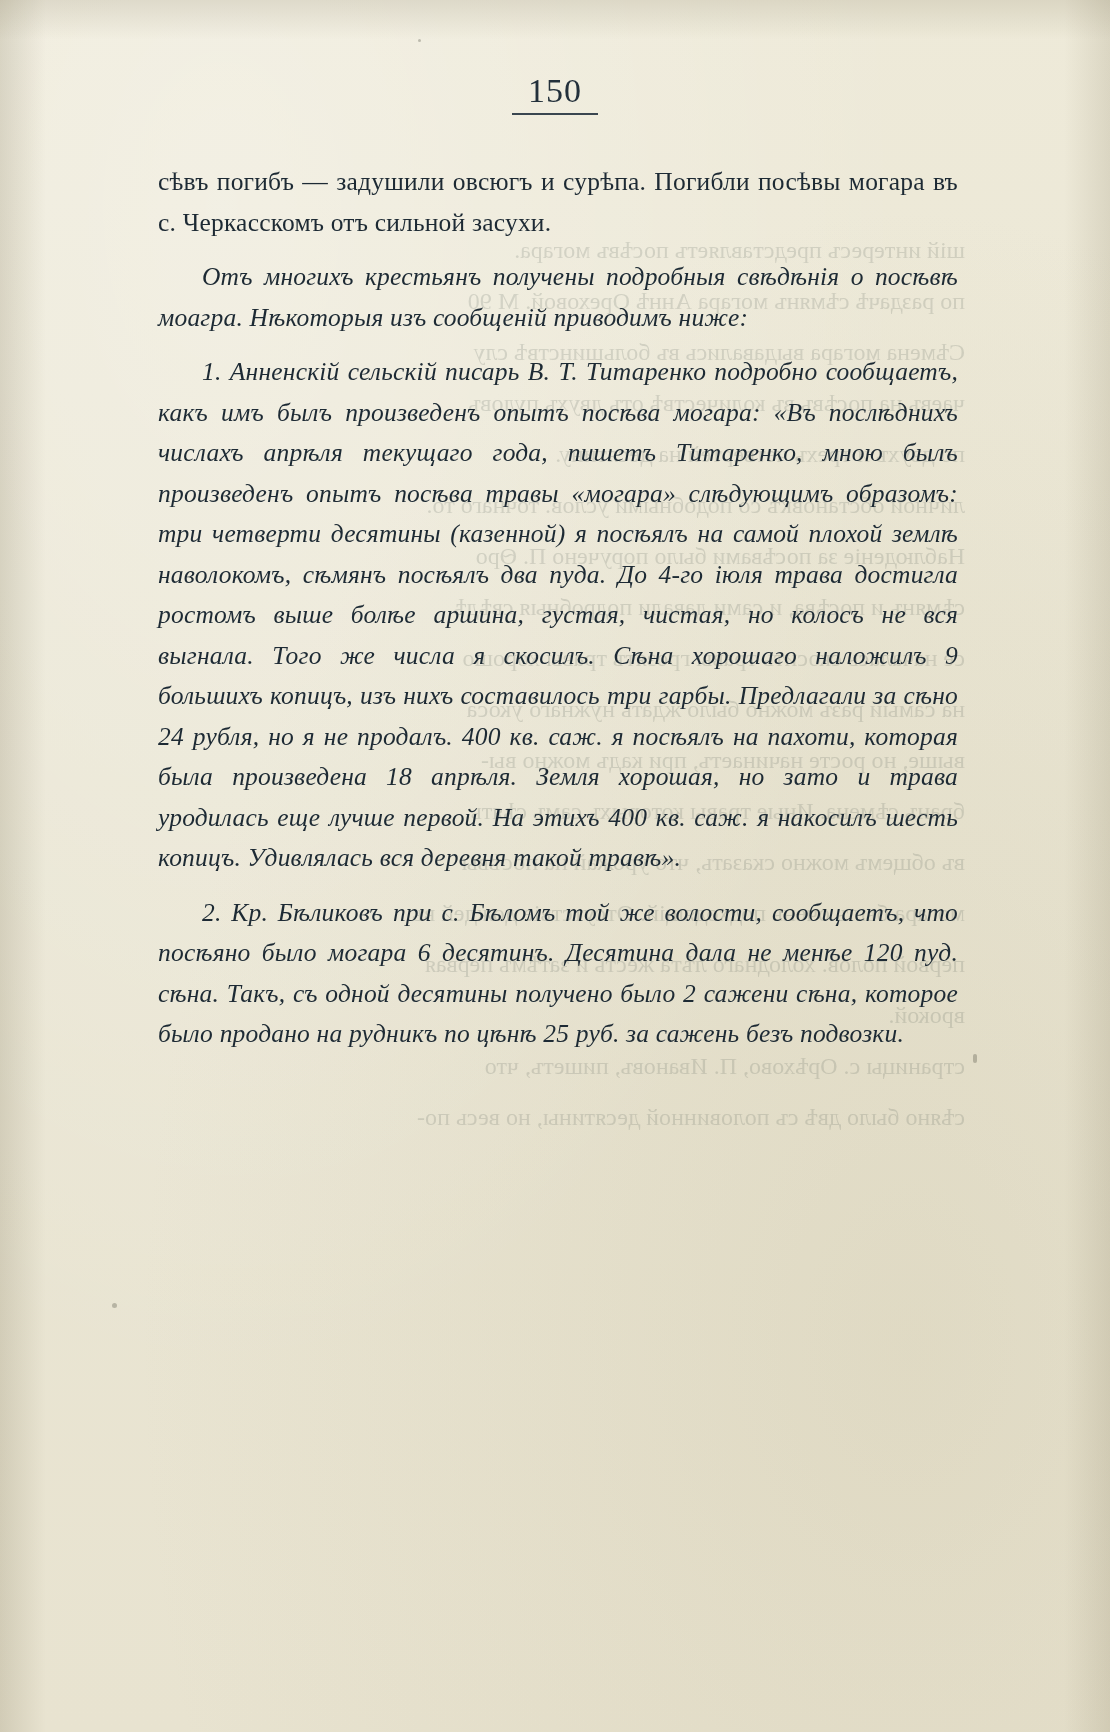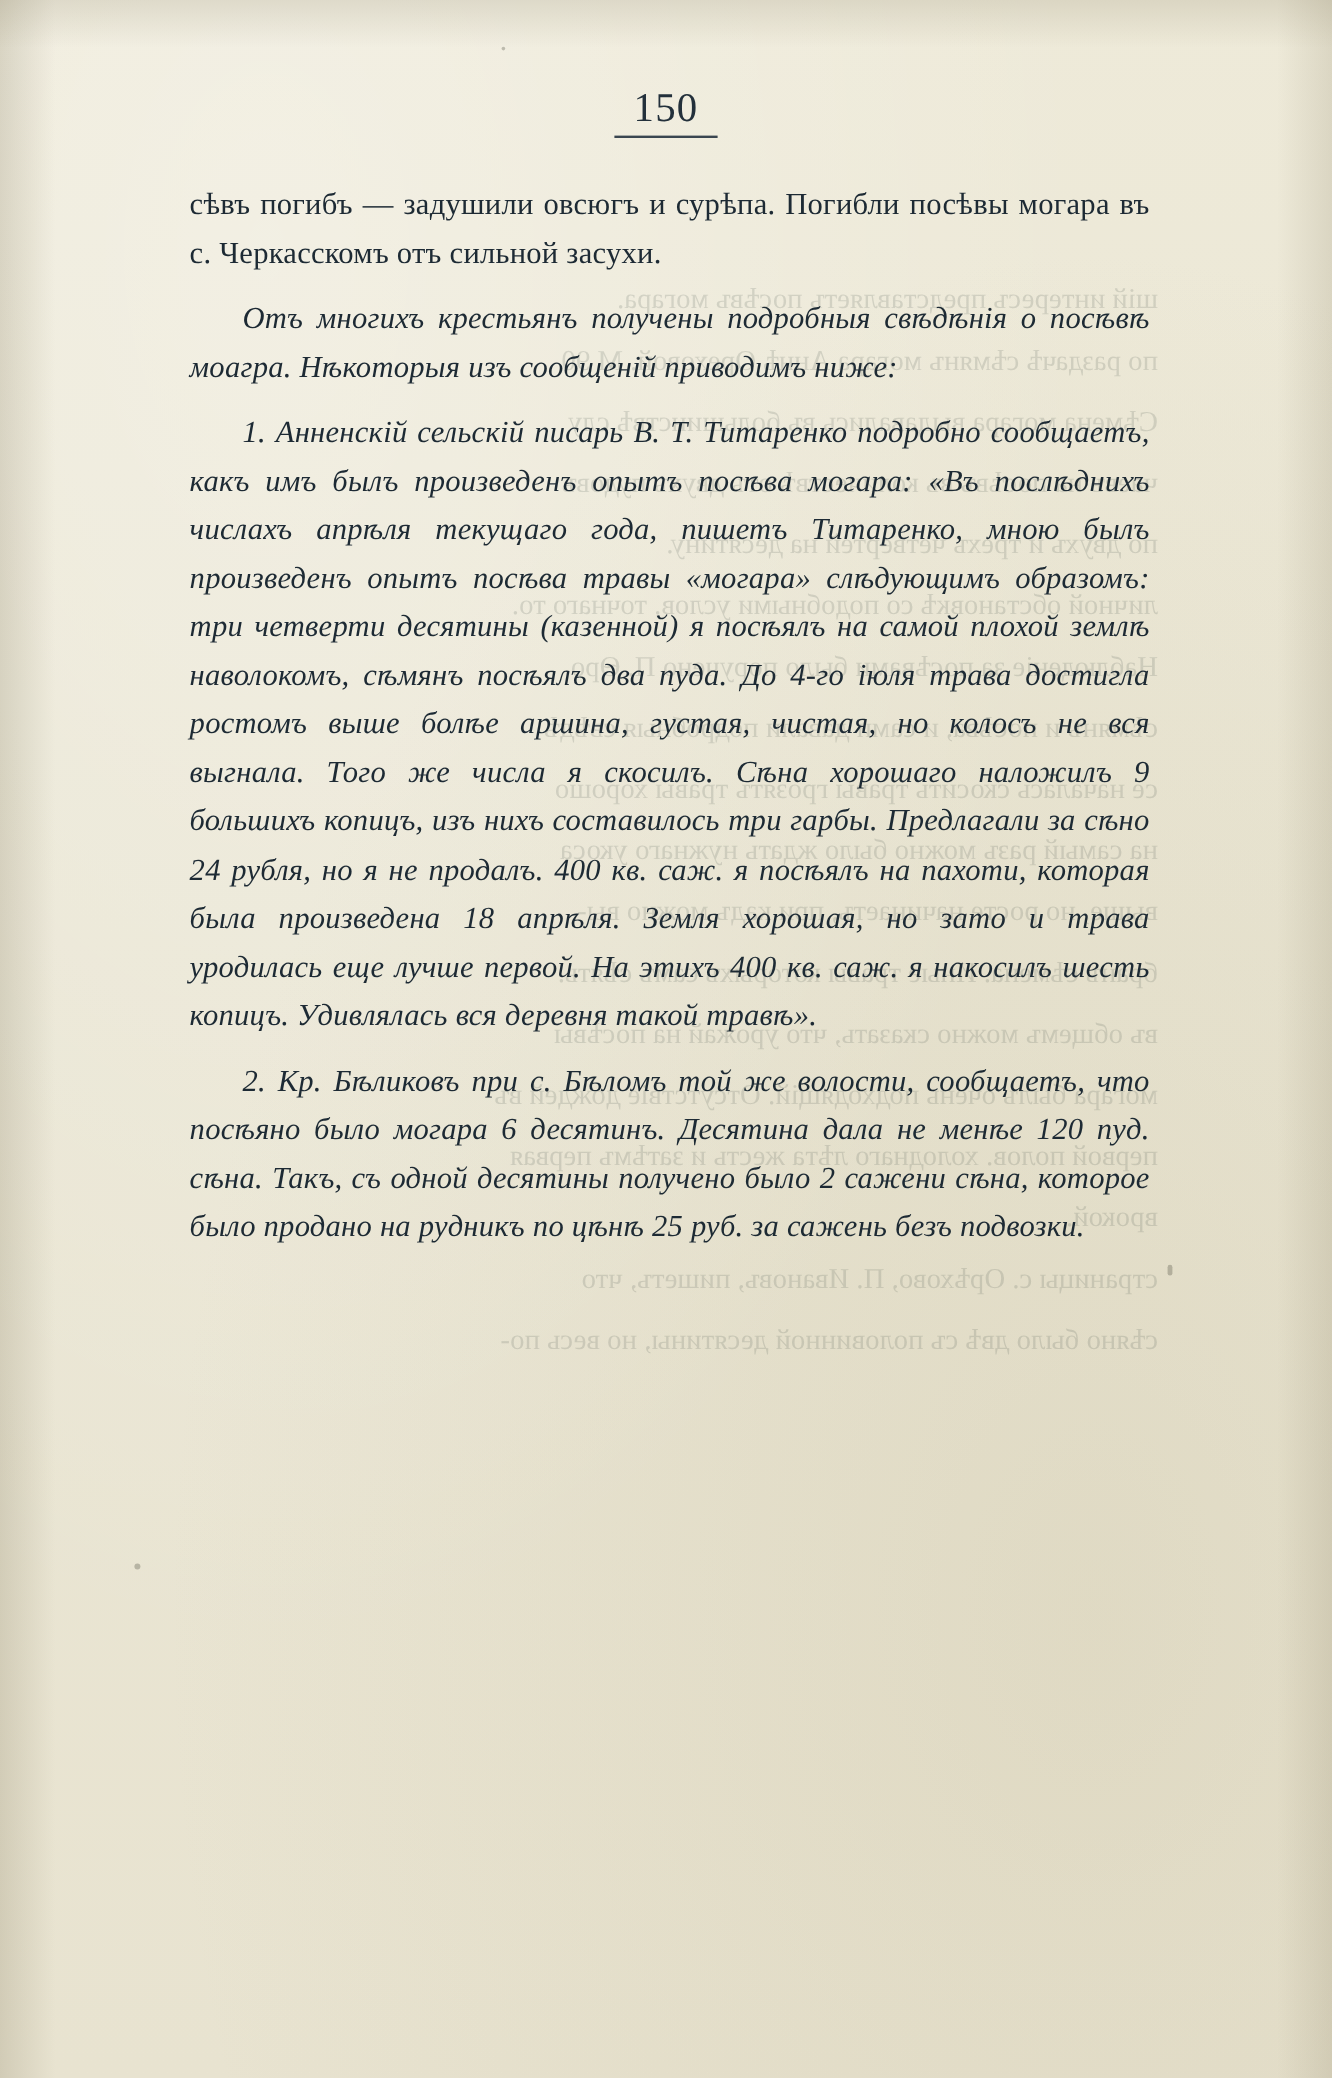--- a/index.html
+++ b/index.html
@@ -47,21 +47,21 @@
     line-height: 1.1;
     min-width: 86px;
   }
   .body-text {
     position: absolute;
     top: 150px;
     left: 158px;
     width: 800px;
   }
   p.para {
-    margin: 0 0 2px 0;
+    margin: 12px 0 2px 0;
     font-size: 25.5px;
     line-height: 40.5px;
     text-align: justify;
     text-justify: inter-word;
     color: #1d2a34;
     letter-spacing: 0.2px;
   }
   p.para.indent {
     text-indent: 44px;
   }

